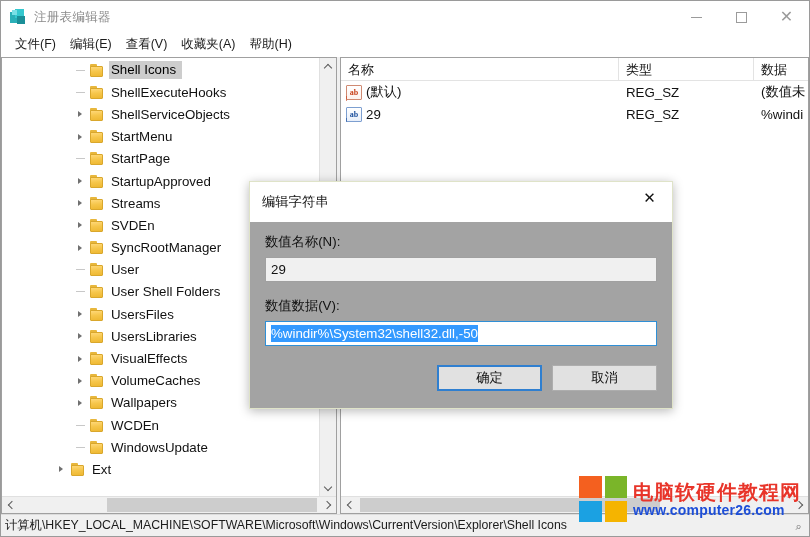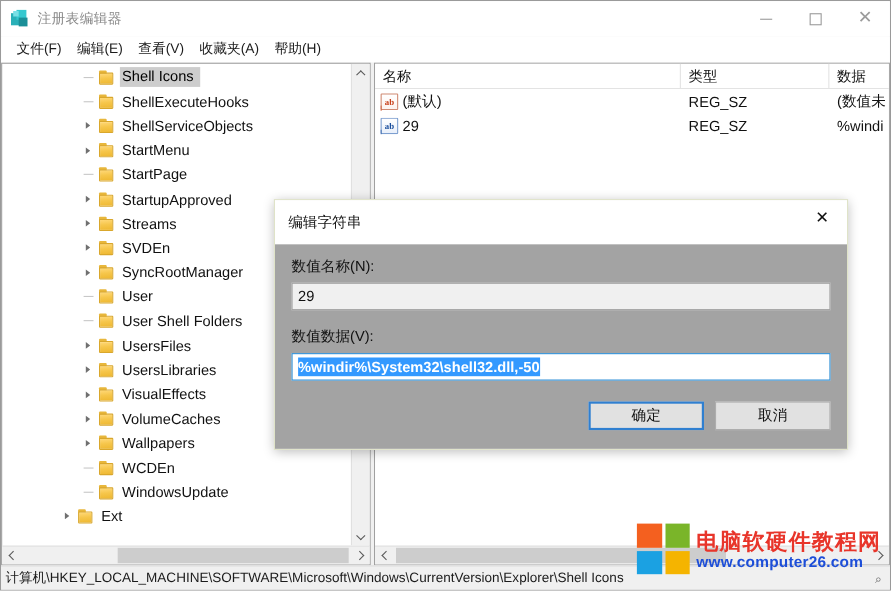--- a/index.html
+++ b/index.html
@@ -281,21 +281,21 @@
     width: 17px; height: 17px;
     display: flex; align-items: center; justify-content: center;
     color: #6b6b6b;
     font-size: 11px;
   }
 
   
   .dialog {
     position: absolute;
     left: 248px; top: 180px;
-    width: 522px; height: 228px;
+    width: 424px; height: 228px;
     background: #f0f0f0;
     border: 1px solid #dfe3c8;
     box-shadow: 0 2px 10px rgba(0,0,0,.28);
     display: flex; flex-direction: column;
     z-index: 50;
   }
   .dlg-title {
     height: 40px; flex: 0 0 40px;
     background: #ffffff;
     display: flex; align-items: center;
@@ -323,21 +323,20 @@
     font-size: 13.3px;
     color: #111;
     padding: 0 5px;
     display: flex; align-items: center;
     margin-bottom: 15px;
     font-family: "Liberation Sans", sans-serif;
   }
   .dlg-input.focused {
     background: #ffffff;
     border: 1px solid #2f8fd6;
-    font-weight: bold;
   }
   .sel-text {
     background: #3399ff;
     color: #ffffff;
     padding: 1px 0;
   }
   .dlg-buttons {
     display: flex;
     justify-content: flex-end;
     gap: 10px;

